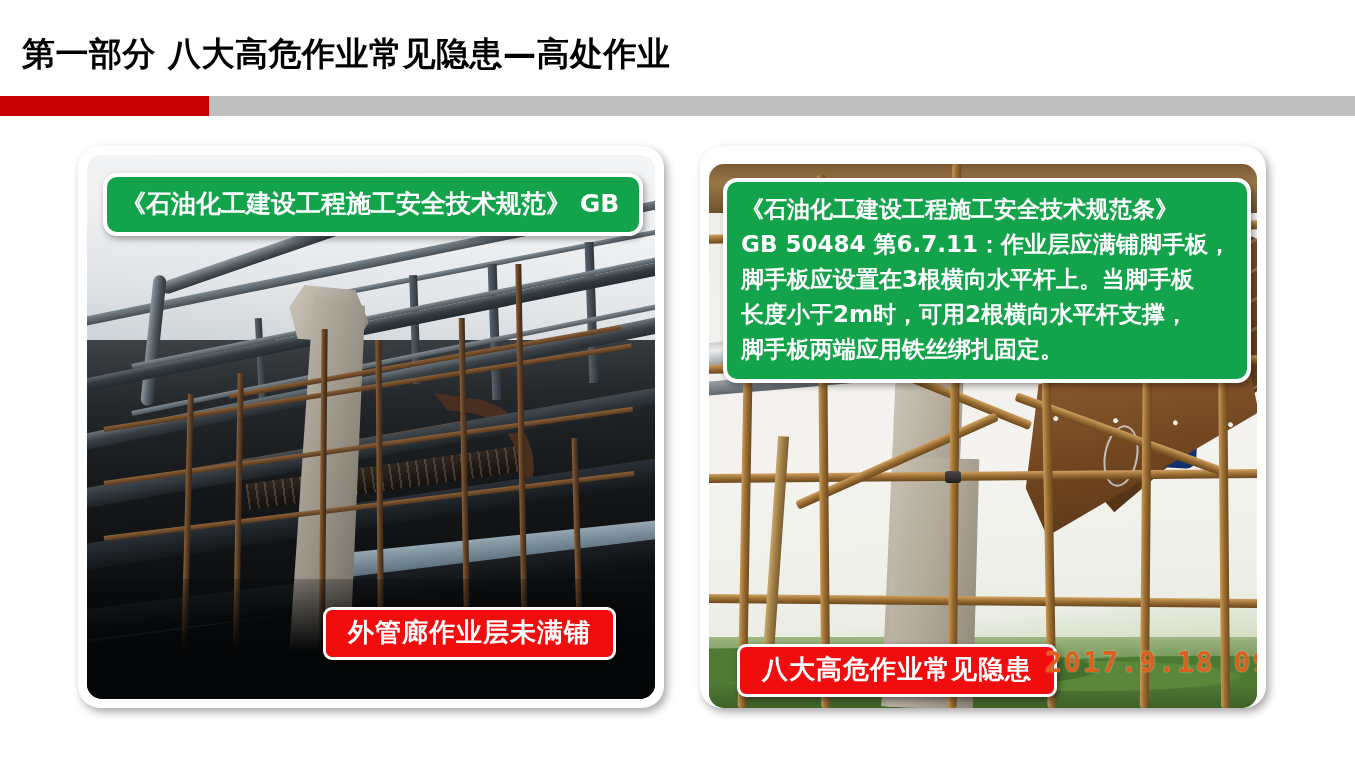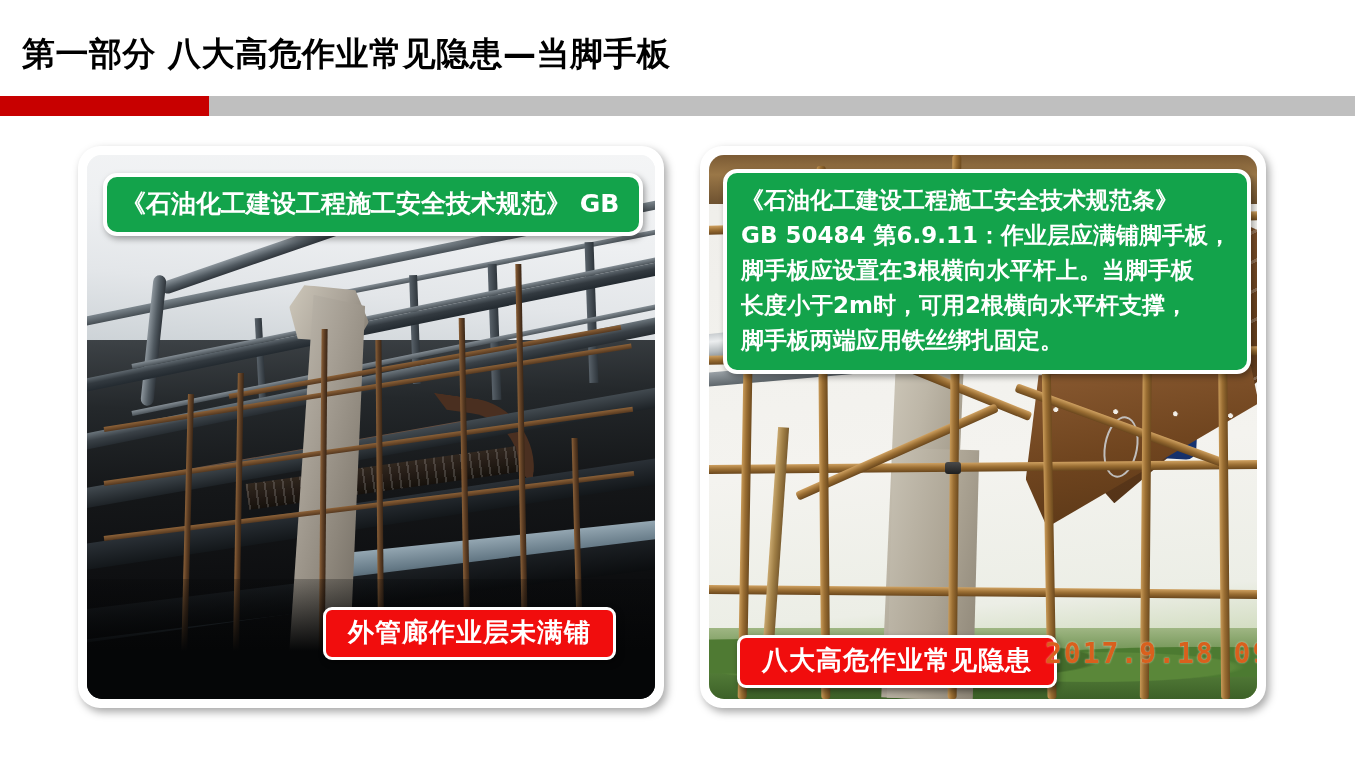--- a/index.html
+++ b/index.html
@@ -147,21 +147,21 @@
     position:absolute; left:0; bottom:0; width:100%; height:22%;
     background: linear-gradient(180deg, rgba(6,7,8,.25), #050607 60%);
   }
   .pl-blue-band {
     position:absolute; left:45%; top:70%; width:58%; height:34px;
     background: linear-gradient(180deg,#9fb3bf,#6c8290 60%,#46555f);
     transform: rotate(-6deg); opacity:.92;
   }
 
   
-  .ph-right { background: linear-gradient(180deg,#e8e5de 0%,#efeee9 35%,#f3f2ee 62%,#dfe3d6 88%,#9bb277 100%); }
+  .ph-right { background: linear-gradient(180deg,#e8e5de 0%,#efeee9 35%,#f3f2ee 62%,#dfe3d6 88%,#9bb277 100%); margin-top: 9px; }
   .pr-sky { position:absolute; left:0; top:0; width:100%; height:100%;
             background: linear-gradient(175deg,#efeeea 0%,#f4f3ef 55%,#eceee6 80%,#c8d6b2 92%,#7d9a5a 100%); }
   .pr-trees {
     position:absolute; left:0; bottom:0; width:100%; height:13%;
     background:
       radial-gradient(ellipse at 10% 40%, #4f7a33 0 28%, transparent 30%),
       radial-gradient(ellipse at 28% 55%, #5d8a3c 0 26%, transparent 28%),
       radial-gradient(ellipse at 48% 45%, #456d2c 0 30%, transparent 32%),
       radial-gradient(ellipse at 70% 55%, #5a8739 0 26%, transparent 28%),
       radial-gradient(ellipse at 90% 48%, #4c7a31 0 28%, transparent 30%),
@@ -301,21 +301,21 @@
     font-family: "DejaVu Sans Mono", "Liberation Mono", monospace;
     text-shadow: 0 0 2px rgba(255,255,255,.6);
     white-space: nowrap;
   }
 </style>
 </head>
 <body>
 
 <div class="slide">
 
-  <div class="slide-title">第一部分  八大高危作业常见隐患—当脚手板</div>
+  <div class="slide-title">第一部分  八大高危作业常见隐患—高处作业</div>
   <div class="rule rule-red"></div>
   <div class="rule rule-gray"></div>
 
   <div class="photo-card left">
     <div class="photo-inner ph-left">
       <div class="pl-sky"></div>
 
       <div class="pl-beam b3"></div>
       <div class="pl-rail r3"></div>
       <div class="pl-post p4"></div>
@@ -399,21 +399,21 @@
       <div class="pr-pole v5"></div>
       <div class="pr-pole v6"></div>
       <div class="pr-single-board"></div>
 
       <div class="pr-clamp" style="left:19%; top:36.5%;"></div>
       <div class="pr-clamp" style="left:43%; top:56.5%;"></div>
       <div class="pr-clamp" style="left:60%; top:36.5%;"></div>
 
       <div class="green-box right-box">
         <span class="ln">《石油化工建设工程施工安全技术规范条》</span>
-        <span class="ln">GB 50484 第6.9.11：作业层应满铺脚手板，</span>
+        <span class="ln">GB 50484 第6.7.11：作业层应满铺脚手板，</span>
         <span class="ln">脚手板应设置在3根横向水平杆上。当脚手板</span>
         <span class="ln">长度小于2m时，可用2根横向水平杆支撑，</span>
         <span class="ln">脚手板两端应用铁丝绑扎固定。</span>
       </div>
 
       <div class="red-caption cap-right">八大高危作业常见隐患</div>
       <div class="timestamp">2017.9.18  09:45</div>
     </div>
   </div>
 

